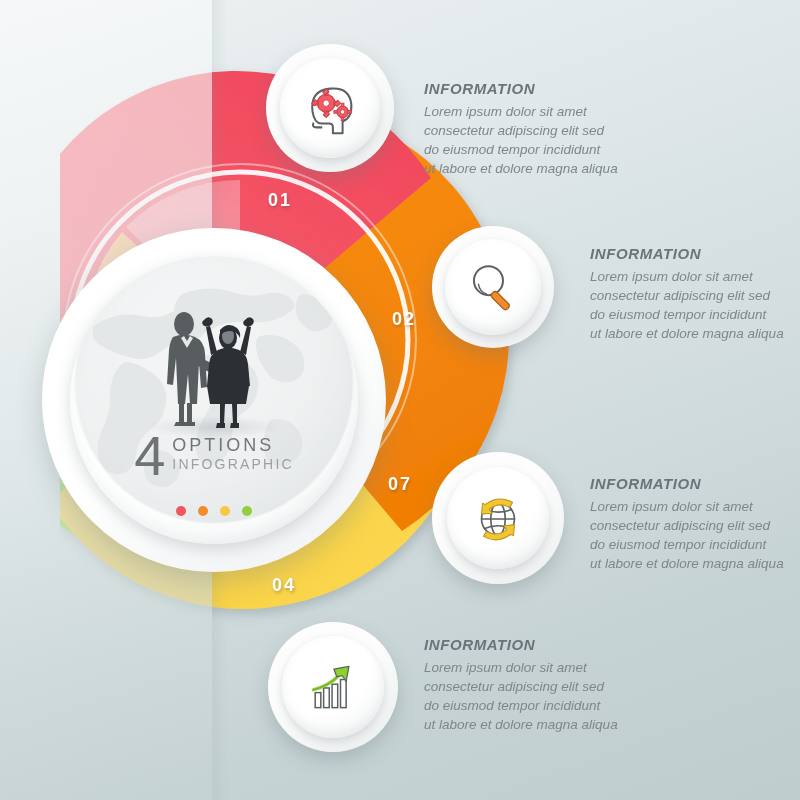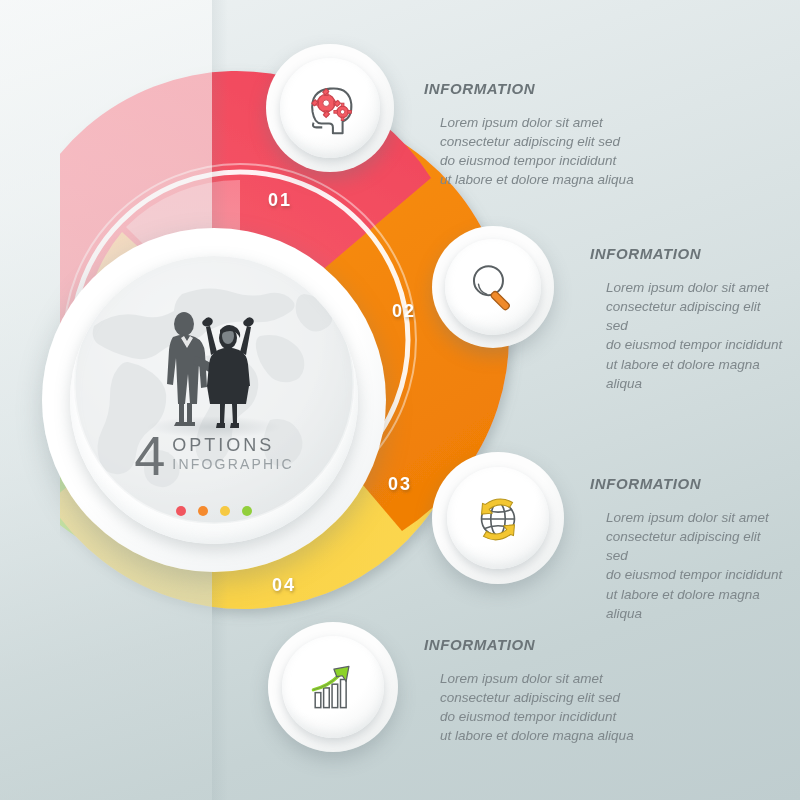--- a/index.html
+++ b/index.html
@@ -116,21 +116,21 @@
   .info {
     position:absolute; z-index:10; width:300px;font-style:italic;
   }
   .info h3 {
     margin:0 0 5px 0;
     font-family:"Liberation Sans", sans-serif;
     font-size:15px; font-weight:bold; letter-spacing:0.6px;
     color:#6b7478;
   }
   .info p {
-    margin:16px;
+    margin:0;
     font-family:"Liberation Sans", sans-serif;
     font-size:13.5px; line-height:1.42; color:#7e878b;
     white-space:pre-line;
   }
 </style>
 </head>
 <body>
 
 <div id="stage">
 
@@ -267,22 +267,22 @@
 
     <div class="dots">
       <span class="dot" style="background:#f1565f"></span>
       <span class="dot" style="background:#f58a2e"></span>
       <span class="dot" style="background:#f6c943"></span>
       <span class="dot" style="background:#92cf3c"></span>
     </div>
   </div>
 
   <div class="arc-num" style="left:268px; top:190px;">01</div>
-  <div class="arc-num" style="left:392px; top:301px;">02</div>
-  <div class="arc-num" style="left:388px; top:474px;">03</div>
+  <div class="arc-num" style="left:392px; top:309px;">02</div>
+  <div class="arc-num" style="left:388px; top:474px;">07</div>
   <div class="arc-num" style="left:272px; top:575px;">04</div>
 
   <div class="bubble-outer" style="left:266px; top:44px; width:128px; height:128px;"></div>
   <div class="bubble-inner" style="left:280px; top:58px; width:100px; height:100px;">
     <svg width="62" height="62" viewBox="0 0 64 64">
       <path d="M14 36 q-3-22 18-24 q20-2 22 16 q1 14-9 18 l0 12 l-10 0 l0-6 q0-4-4-4 l-8 0 q-7 0-9-12 z" fill="none" stroke="#5a6063" stroke-width="2.1" stroke-linejoin="round"></path>
       <path d="M15 47 q-2 5 3 5 l6 0" fill="none" stroke="#5a6063" stroke-width="2.1"></path>
       <g transform="translate(28,27)">
         <circle r="9" fill="#f35a63" stroke="#c9424b" stroke-width="1.2"></circle>
         <circle r="3.4" fill="#ffffff" stroke="#c9424b" stroke-width="1"></circle>

